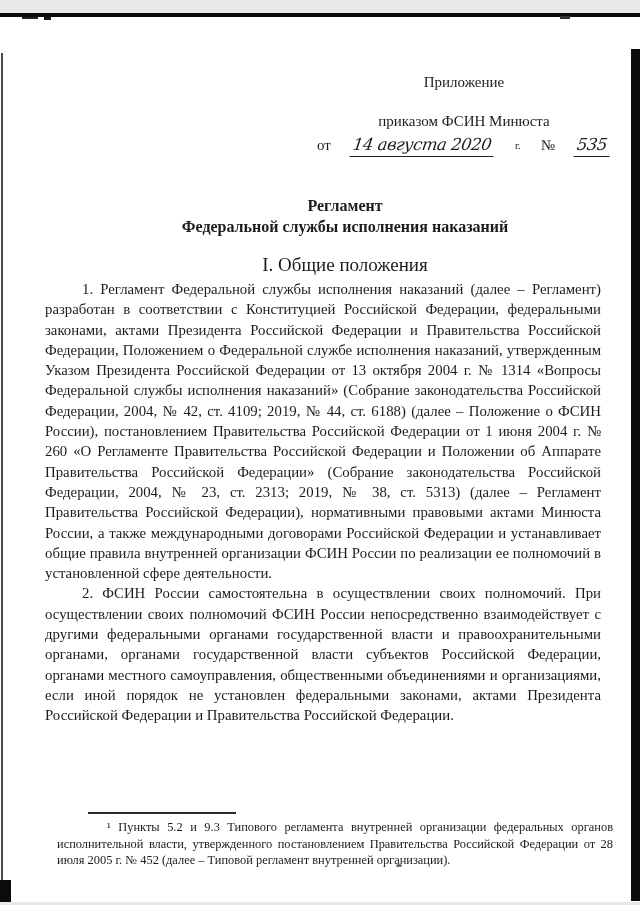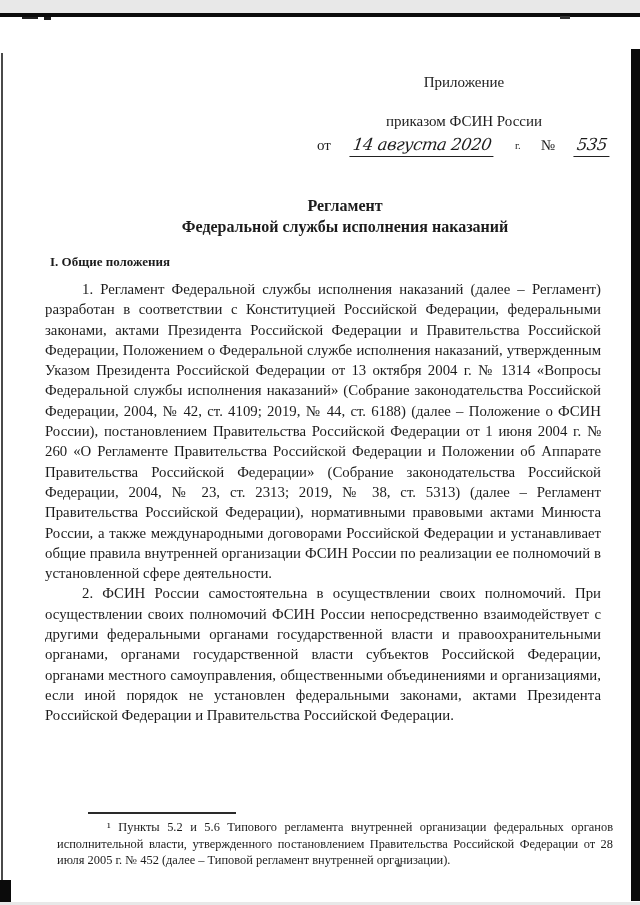--- a/index.html
+++ b/index.html
@@ -49,21 +49,21 @@
   .yr { font-size:10.5px; align-self:flex-end; }
 
   
   .doc-title {
     position:absolute; top:183px; left:50px; width:590px;
     text-align:center; font-weight:bold;
     font-size:16px; line-height:20.5px;
   }
   .section-heading {
     position:absolute; top:241px; left:50px; width:590px;
-    font-weight:bold; font-size:13px;
+    text-align:center; font-weight:normal; font-size:19px;
   }
 
   
   .body {
     position:absolute; top:266px; left:45px; width:556px;
     font-size:14.8px; line-height:20.3px;
     text-align:justify;
   }
   .body p { margin:0; text-indent:37px; }
   .body p.cont { text-align-last:justify; }
@@ -90,21 +90,21 @@
   <div class="edge-blob3"></div>
   <div class="edge-right"></div>
   <div class="edge-left"></div>
   <div class="edge-bl"></div>
   <div class="edge-bline"></div>
   <div class="artifact-dot"></div>
 
   <div class="appendix">Приложение</div>
 
   <div class="approval">
-    <div>приказом ФСИН России</div>
+    <div>приказом ФСИН Минюста</div>
     <div class="order-line">
       <span>от</span>
       <span class="hw">14 августа 2020</span>
       <span class="yr">г.</span>
       <span>№</span>
       <span class="hw">535</span>
     </div>
   </div>
 
   <div class="doc-title">
@@ -113,15 +113,15 @@
   </div>
 
   <div class="section-heading">I. Общие положения</div>
 
   <div class="body">
     <p>1. Регламент Федеральной службы исполнения наказаний (далее – Регламент) разработан в соответствии с Конституцией Российской Федерации, федеральными законами, актами Президента Российской Федерации и Правительства Российской Федерации, Положением о Федеральной службе исполнения наказаний, утвержденным Указом Президента Российской Федерации от 13 октября 2004 г. № 1314 «Вопросы Федеральной службы исполнения наказаний» (Собрание законодательства Российской Федерации, 2004, № 42, ст. 4109; 2019, № 44, ст. 6188) (далее – Положение о ФСИН России), постановлением Правительства Российской Федерации от 1 июня 2004 г. № 260 «О Регламенте Правительства Российской Федерации и Положении об Аппарате Правительства Российской Федерации» (Собрание законодательства Российской Федерации, 2004, № 23, ст. 2313; 2019, № 38, ст. 5313) (далее – Регламент Правительства Российской Федерации), нормативными правовыми актами Минюста России, а также международными договорами Российской Федерации и устанавливает общие правила внутренней организации ФСИН России по реализации ее полномочий в установленной сфере деятельности.</p>
     <p>2. ФСИН России самостоятельна в осуществлении своих полномочий. При осуществлении своих полномочий ФСИН России непосредственно взаимодействует с другими федеральными органами государственной власти и правоохранительными органами, органами государственной власти субъектов Российской Федерации, органами местного самоуправления, общественными объединениями и организациями, если иной порядок не установлен федеральными законами, актами Президента Российской Федерации и Правительства Российской Федерации.</p>
   </div>
 
   <div class="fn-rule"></div>
-  <div class="footnote">¹ Пункты 5.2 и 5.6 Типового регламента внутренней организации федеральных органов исполнительной власти, утвержденного постановлением Правительства Российской Федерации от 28 июля 2005 г. № 452 (далее – Типовой регламент внутренней организации).</div>
+  <div class="footnote">¹ Пункты 5.2 и 9.3 Типового регламента внутренней организации федеральных органов исполнительной власти, утвержденного постановлением Правительства Российской Федерации от 28 июля 2005 г. № 452 (далее – Типовой регламент внутренней организации).</div>
 
 </div>
 
 </body></html>

